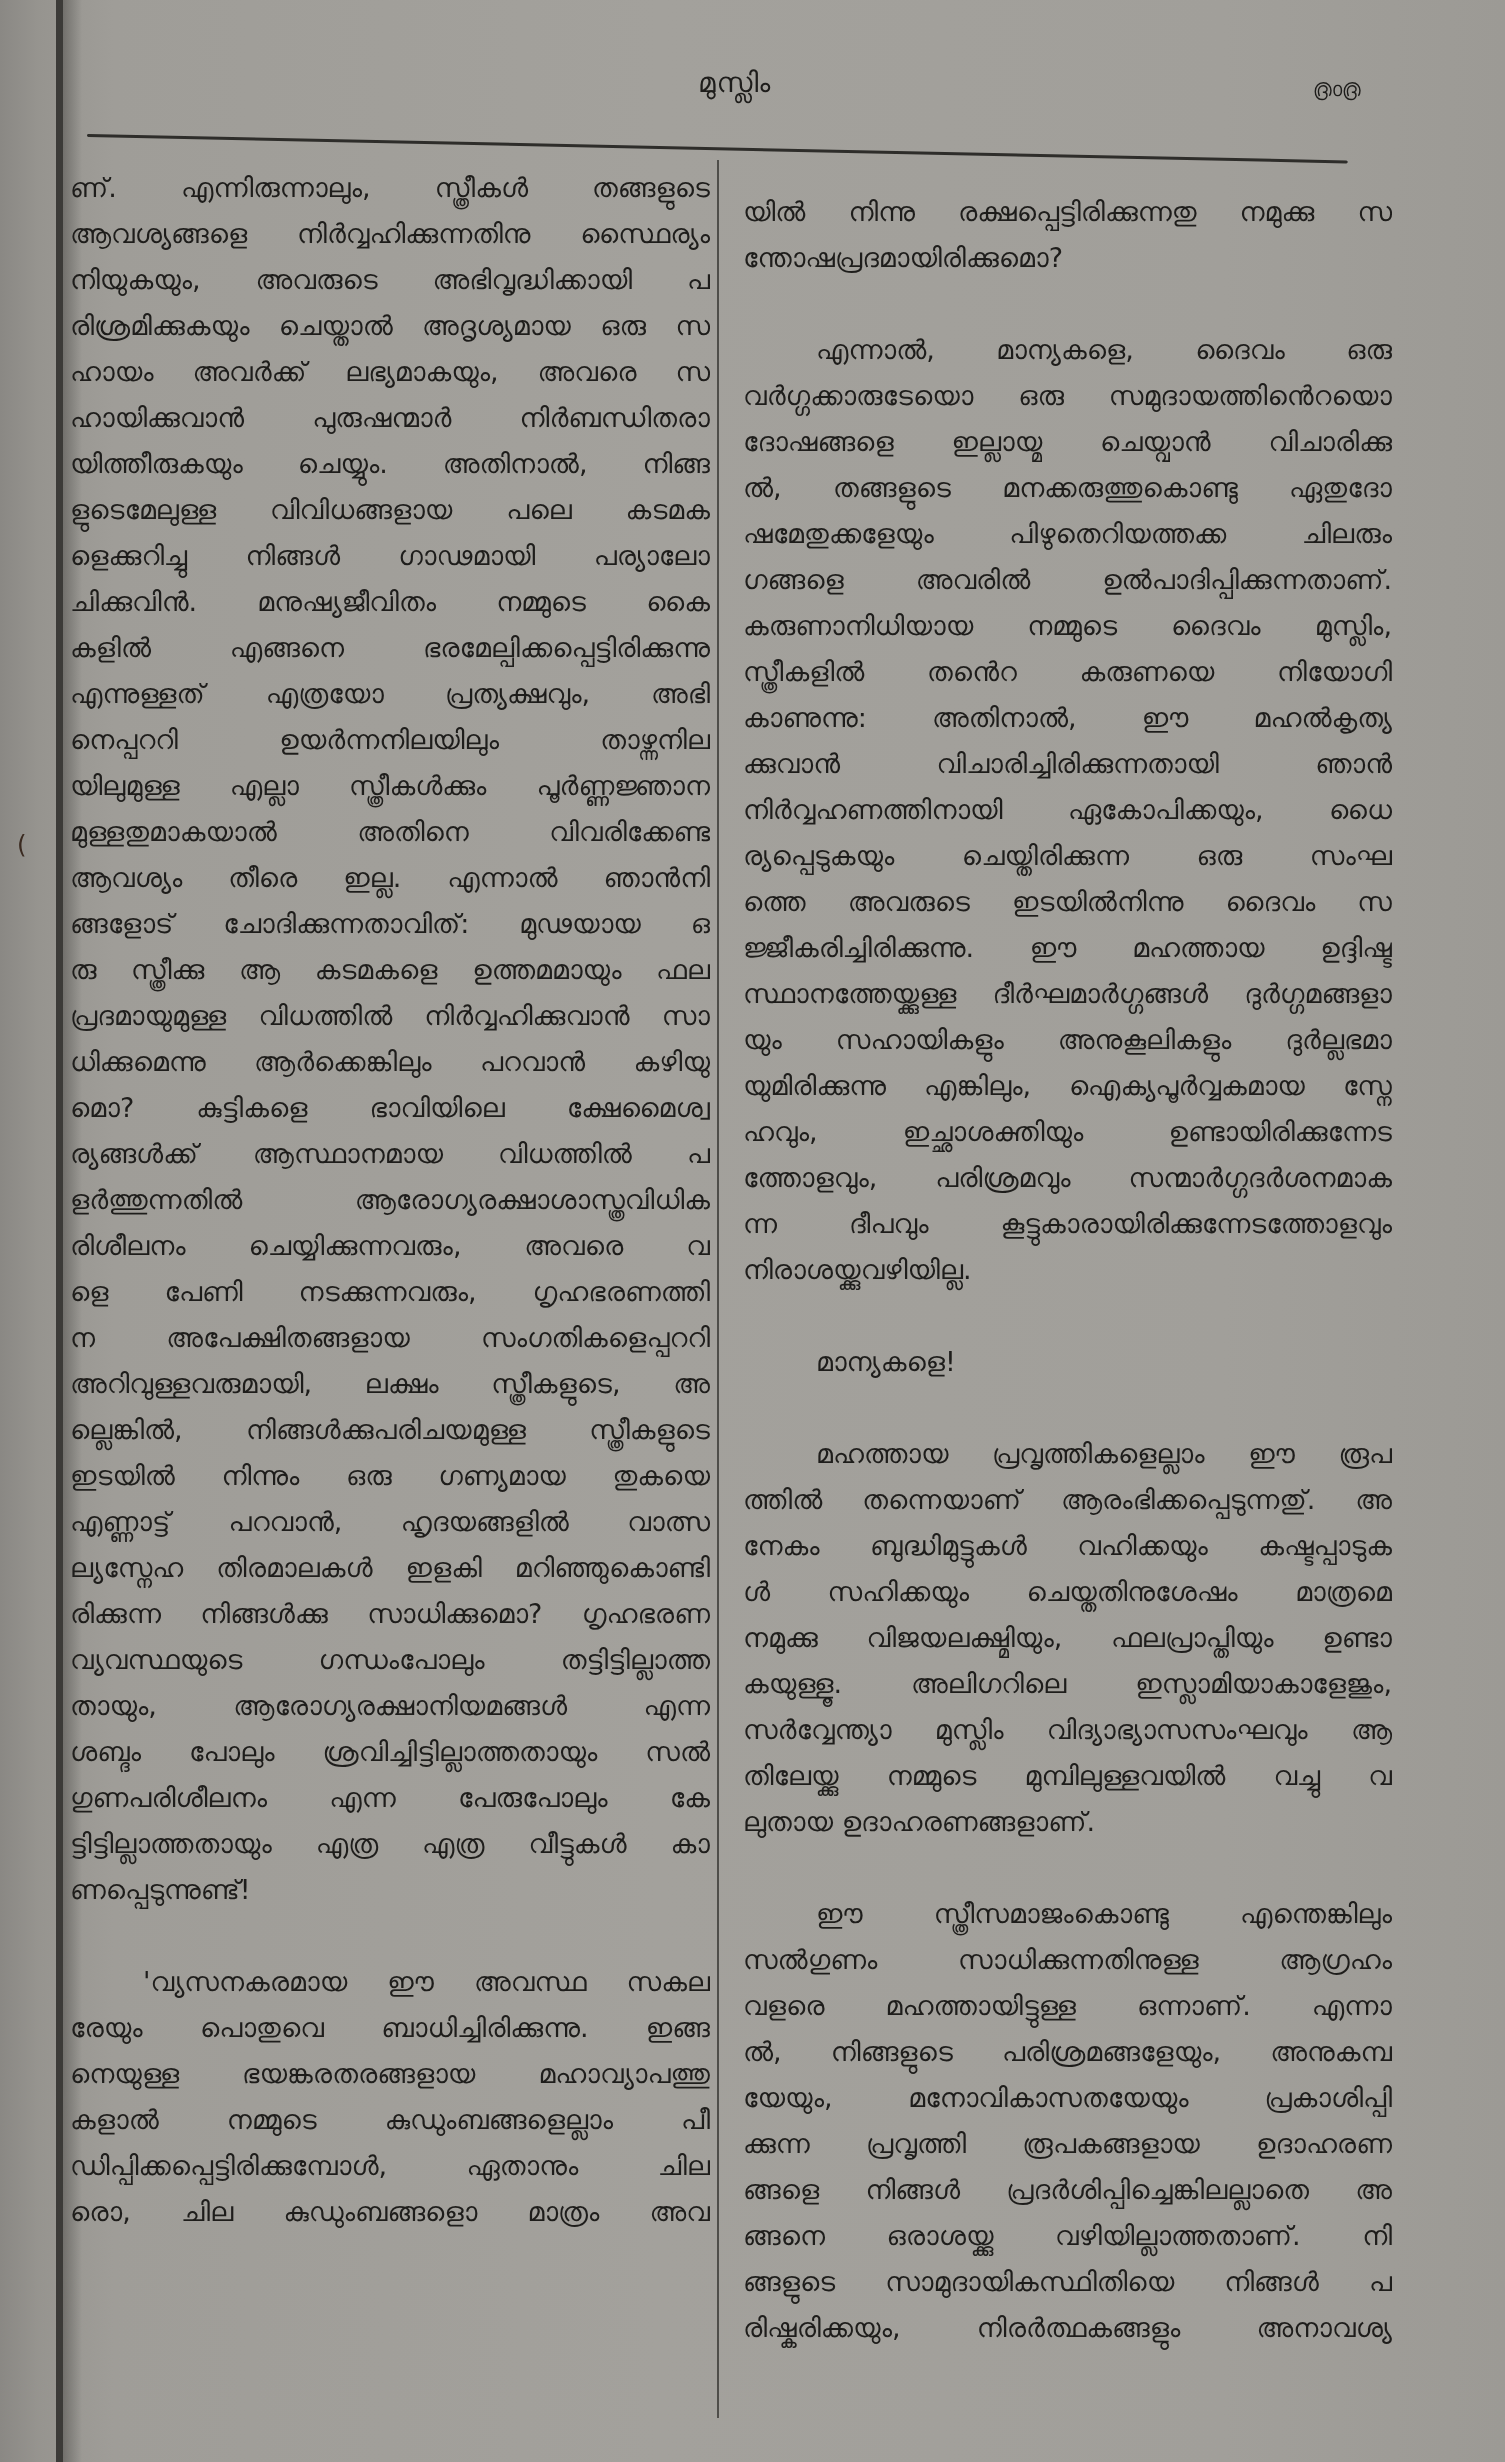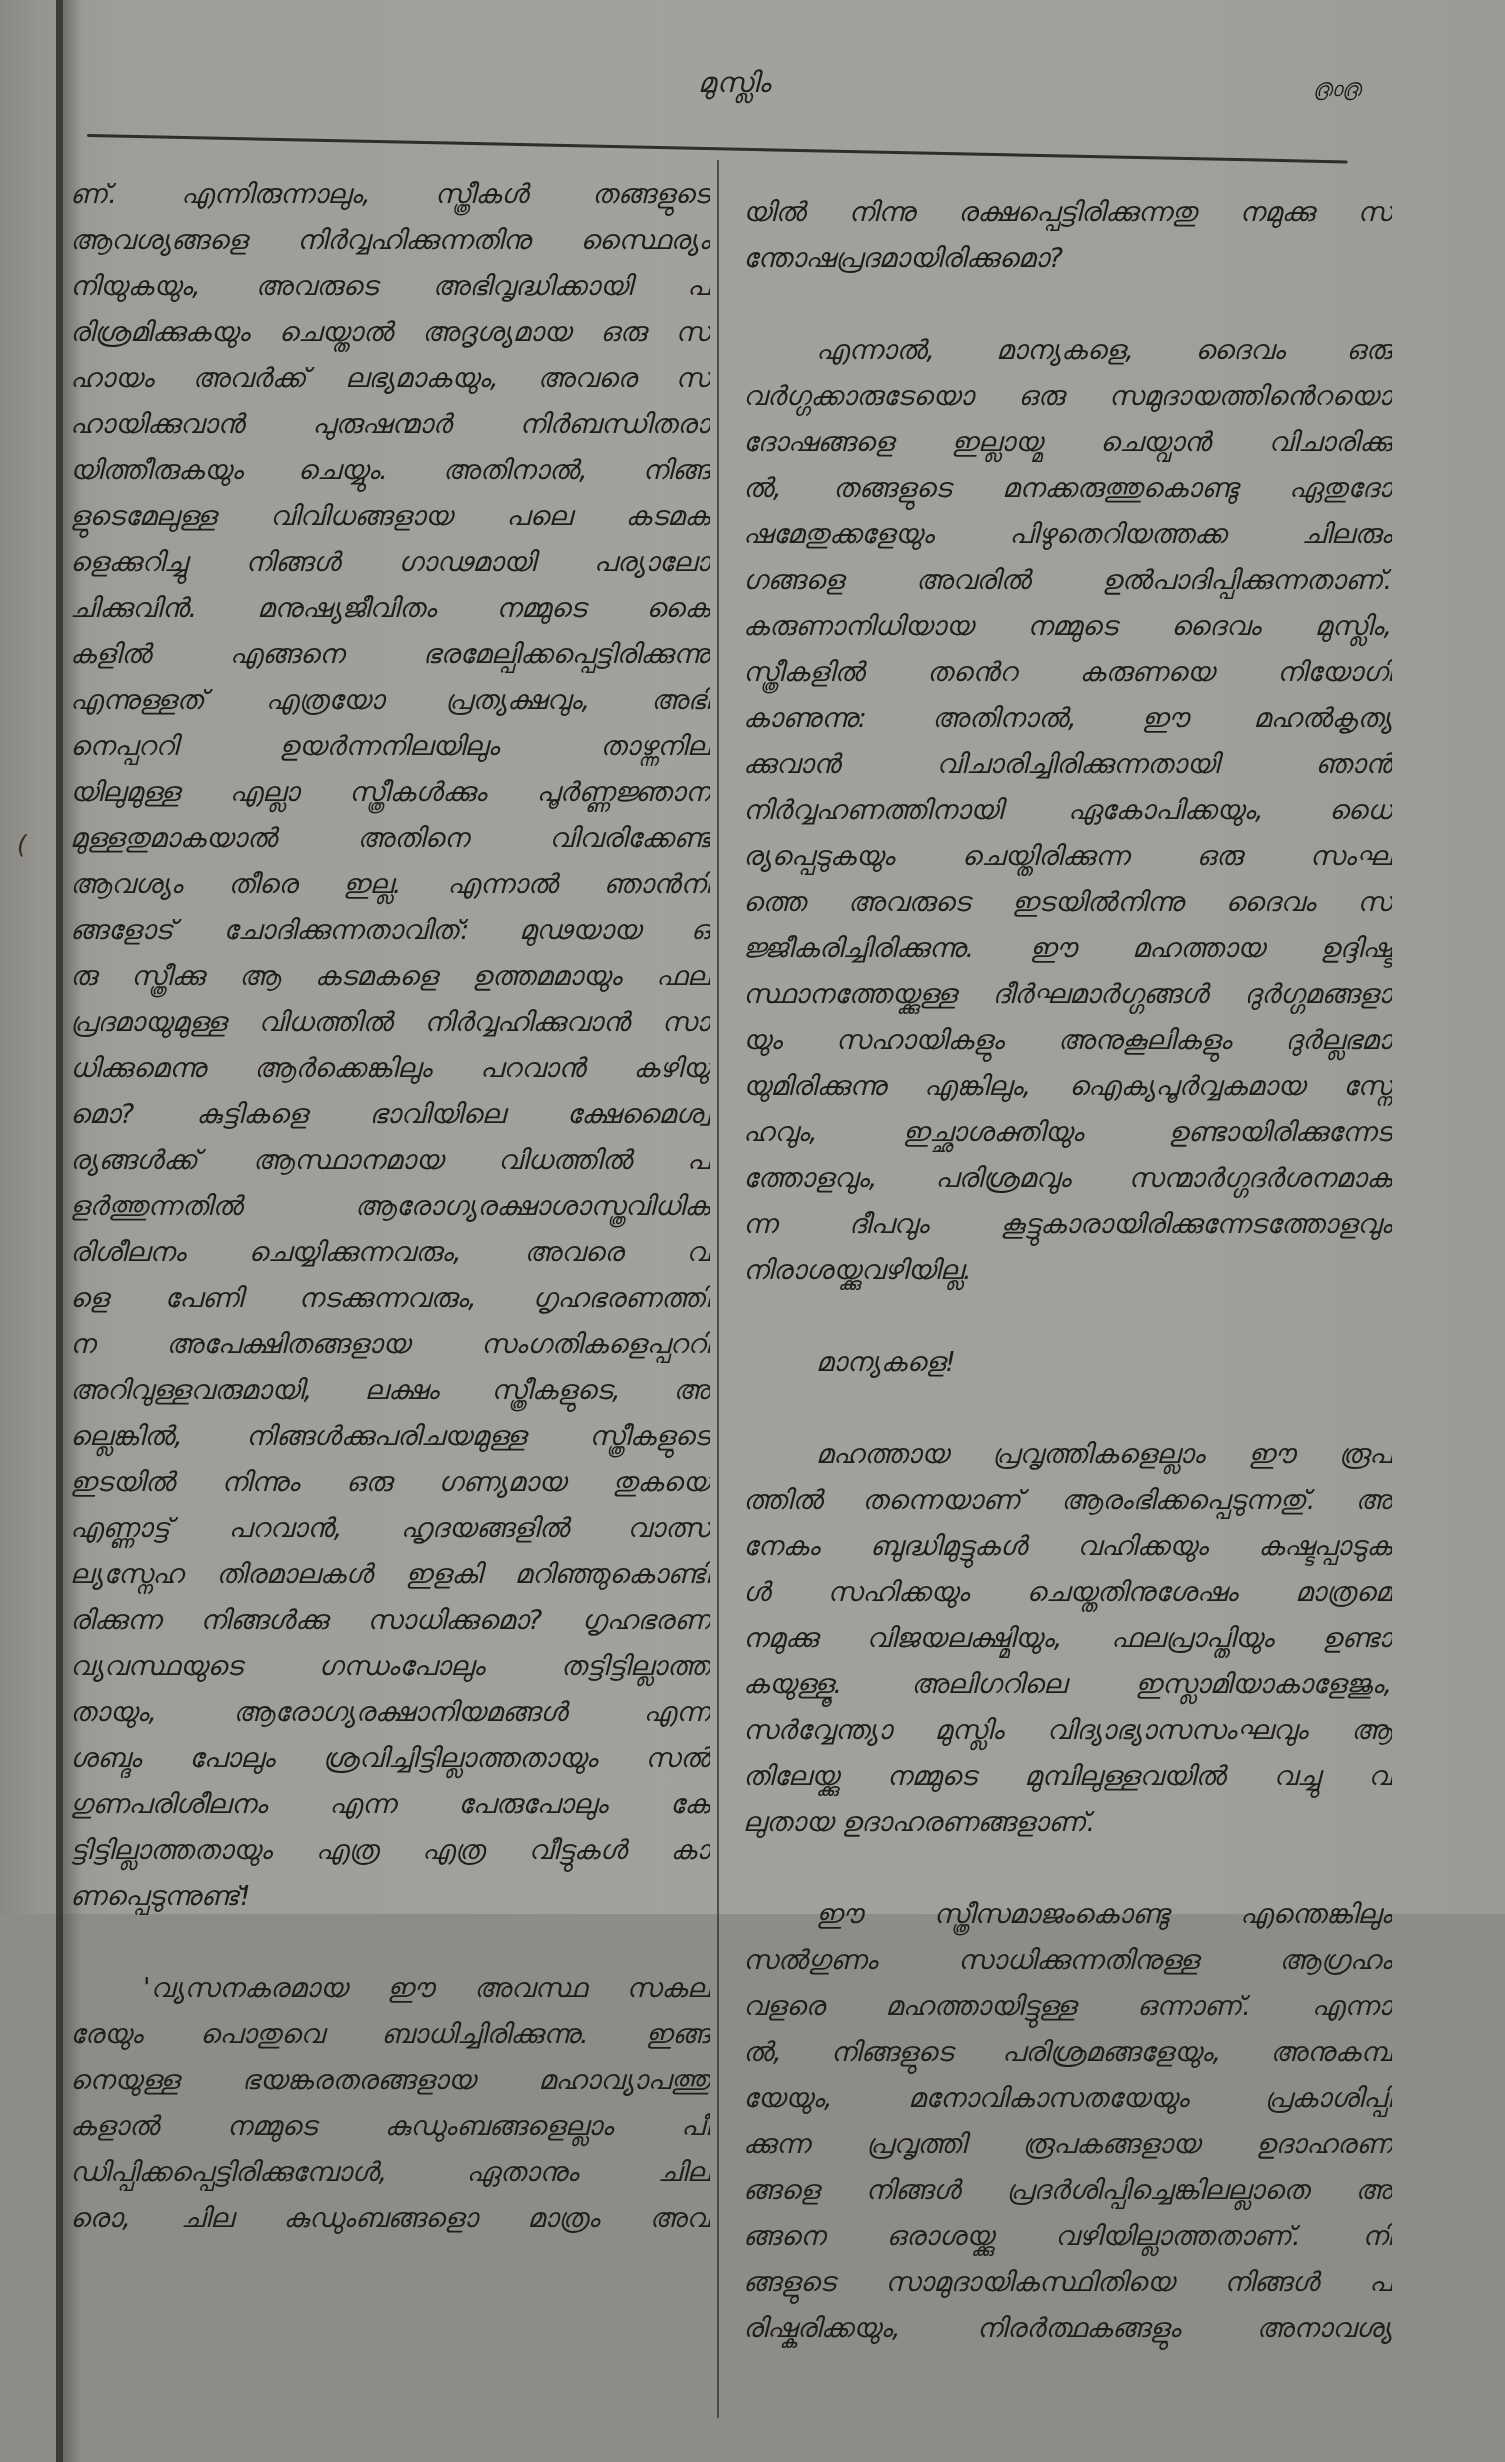--- a/index.html
+++ b/index.html
@@ -4,23 +4,22 @@
 <style>
   html, body { margin: 0; padding: 0; }
   body {
     width: 1505px; height: 2462px; overflow: hidden;
     background: #8e8c88;
     font-family: "DejaVu Sans", sans-serif;
     color: #1e1d1b;
     position: relative;
   }
   .page {
-    position: absolute; left: 0; top: 0; width: 1505px; height: 1914px;
+    position: absolute; left: 0; top: 0; width: 1505px; height: 2462px;
     background: linear-gradient(90deg, #8a8884 0px, #96948f 38px, #9f9d98 113px, #a3a19c 659px, #a19f9a 1223px, #9c9a95 1505px);
-    font-style: italic;
   }
   .binding-line {
     position: absolute; left: 56px; top: 0; width: 6.6px; height: 2462px;
     background: #2b2a28; opacity: 0.85;
   }
   .binding-shadow {
     position: absolute; left: 63px; top: 0; width: 19px; height: 2462px;
     background: linear-gradient(90deg, rgba(40,40,38,0.35), rgba(40,40,38,0));
   }
   .header-title {
@@ -33,21 +32,21 @@
   .header-rule {
     position: absolute; left: 87px; top: 134px; width: 1261px; height: 2.8px;
     background: #2e2d2a; transform: rotate(1.2deg); transform-origin: left center;
     border-radius: 1.9px;
   }
   .col-divider {
     position: absolute; left: 717px; top: 160px; width: 1.9px; height: 2258px;
     background: #3a3936; opacity: 0.8;
   }
   .column {
-    position: absolute; top: 171px;
+    position: absolute; top: 165px;
     font-size: 27px; line-height: 46px;
     white-space: nowrap;
   }
   .col-left { left: 70px; width: 640px; }
   .col-right { left: 743px; width: 649px; top: 189px; }
   .line { display: block; height: 46px; overflow: hidden; text-align: justify; text-align-last: justify; }
   .line.last { text-align-last: left; }
   .line.indent { padding-left: 73px; }
   .gap { display: block; height: 46px; }
   .heading-line { display: block; height: 46px; padding-left: 73px; text-align-last: left; }

